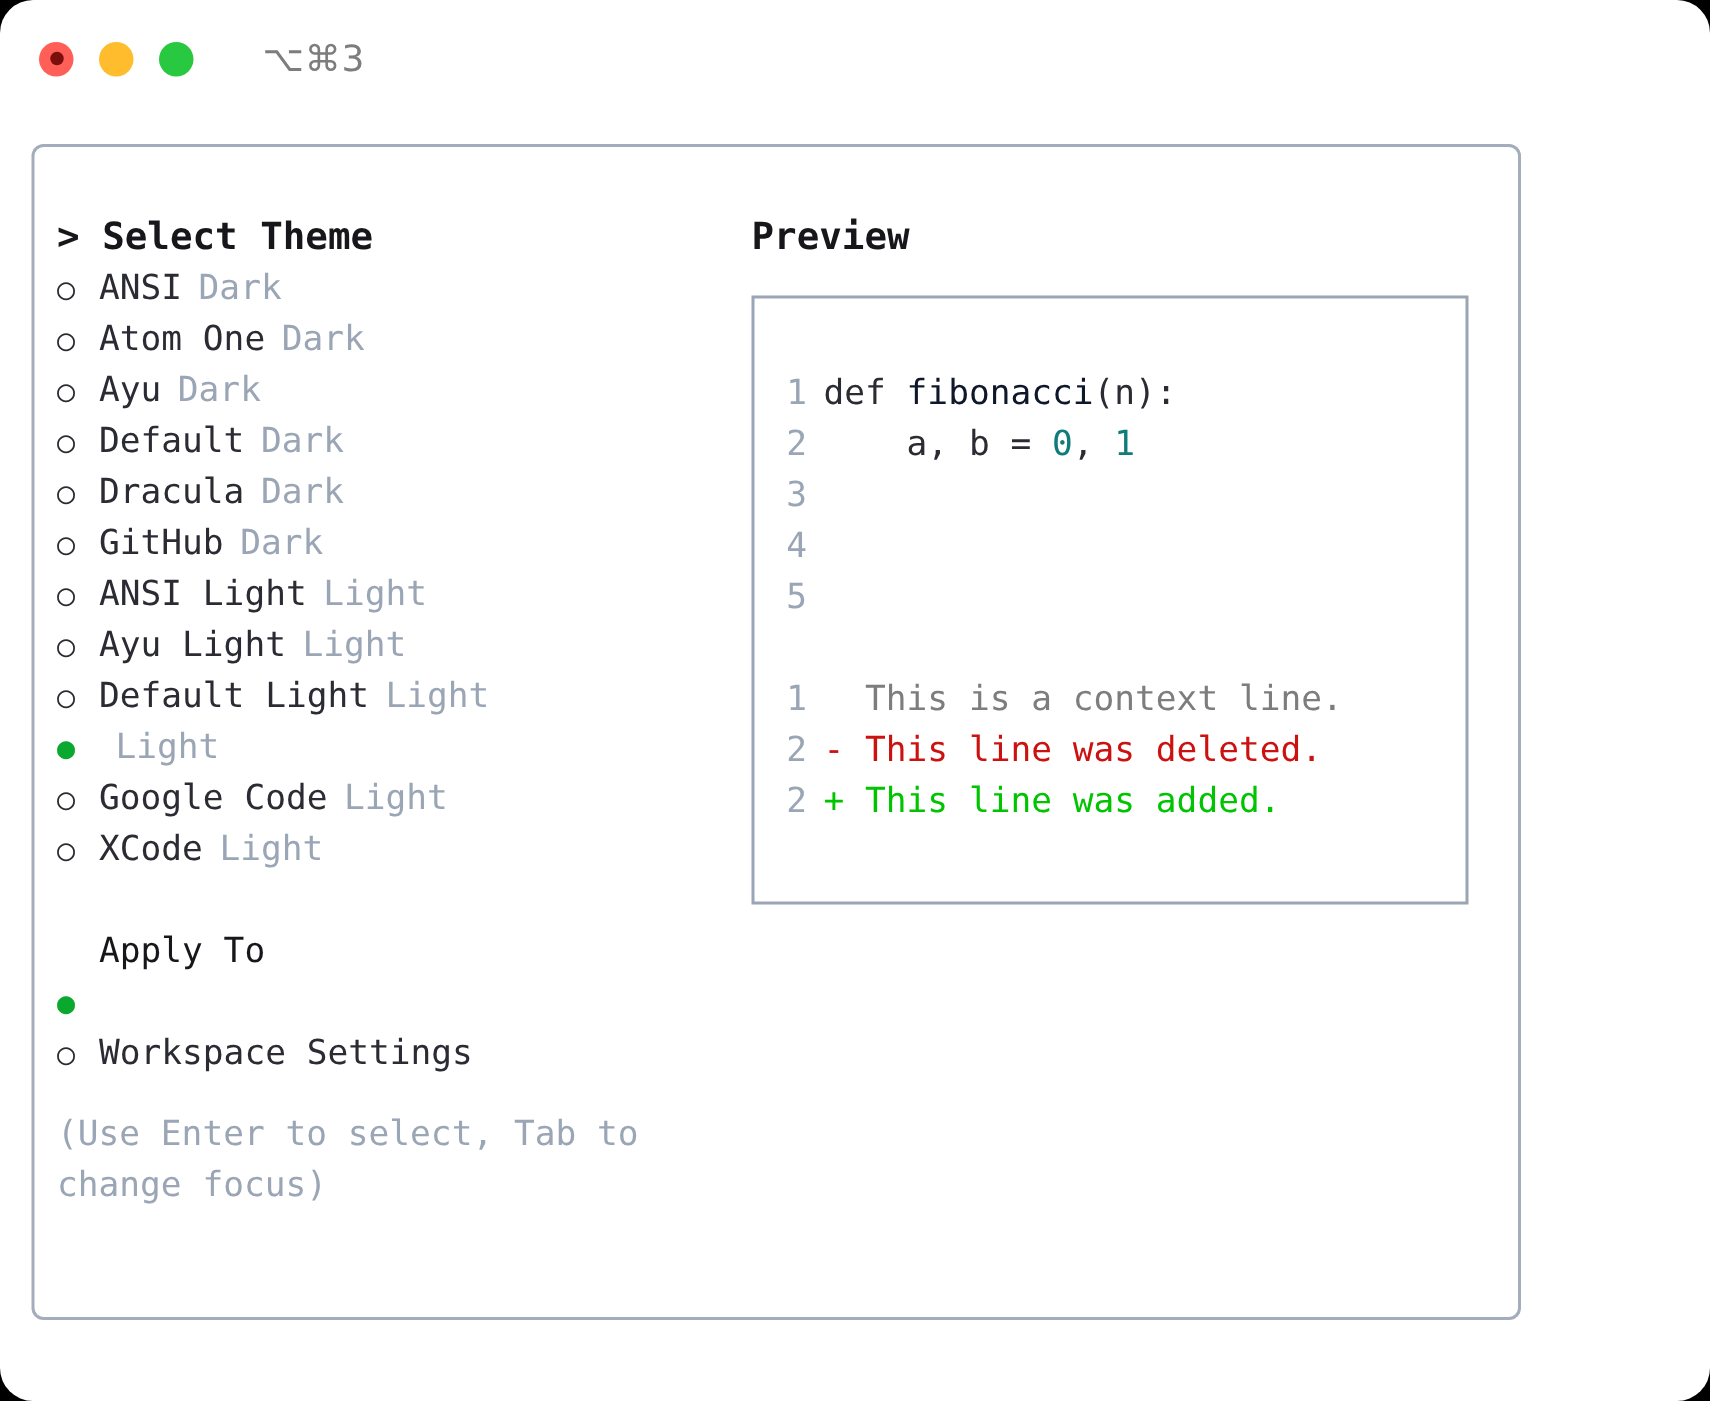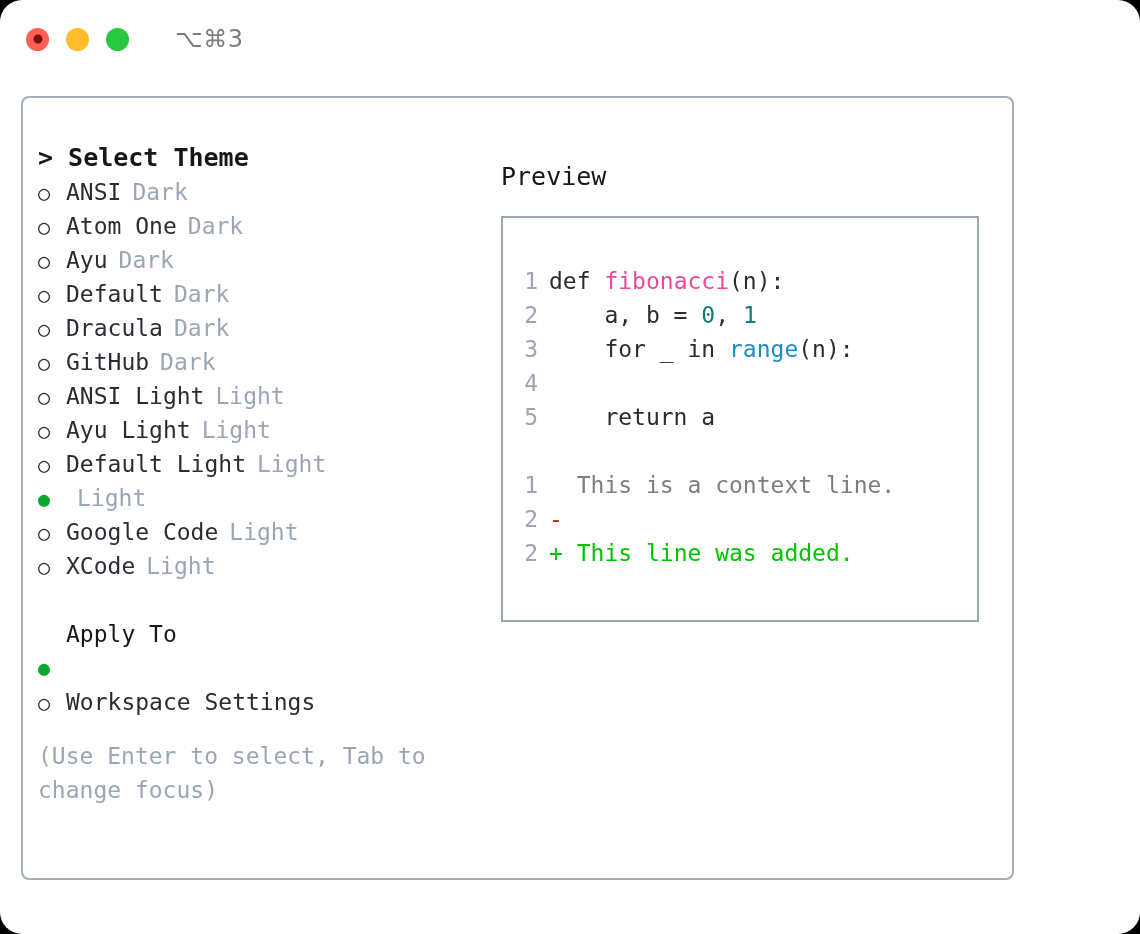--- a/index.html
+++ b/index.html
@@ -148,26 +148,25 @@
 
   
   .right-col {
     position: absolute;
     left: 478px;
     top: 43px;
     width: 500px;
   }
   .preview-title {
     font-size: 25px;
-    font-weight: normal;
+    font-weight: bold;
     color: #17171b;
     line-height: 34px;
     white-space: pre;
     font-family: "DejaVu Sans Mono", "Liberation Mono", monospace;
-    margin-top: 19px;
   }
   .preview-box {
     margin-top: 22px;
     width: 478px;
     height: 406px;
     border: 2px solid #9aa5b5;
     background: #ffffff;
     padding: 46px 0 0 0;
   }
   .code-line {
@@ -181,21 +180,21 @@
   }
   .lnum {
     width: 46px;
     flex: none;
     text-align: right;
     color: #9aa5b5;
     padding-right: 11px;
   }
   .blank-line { height: 34px; }
 
-  .tok-fn     { color: #ec4899; }
+  .tok-fn     { color: #0f172a; }
   .tok-num    { color: #0f7b7b; }
   .tok-builtin{ color: #1a8cc8; }
   .tok-plain  { color: #2b2b33; }
 
   .diff-context { color: #7d7d7d; }
   .diff-del     { color: #cc1111; }
   .diff-add     { color: #00c400; }
 </style>
 </head>
 <body>
@@ -245,28 +244,28 @@
         <div class="hint">(Use Enter to select, Tab to change focus)</div>
       </div>
 
       <div class="right-col">
         <div class="preview-title">Preview</div>
 
         <div class="preview-box">
           <div id="code-block">
               <div class="code-line"><span class="lnum">1</span><span><span class="tok-plain">def </span><span class="tok-fn">fibonacci</span><span class="tok-plain">(n):</span></span></div>
               <div class="code-line"><span class="lnum">2</span><span><span class="tok-plain">    a, b = </span><span class="tok-num">0</span><span class="tok-plain">, </span><span class="tok-num">1</span></span></div>
-              <div class="code-line"><span class="lnum">3</span><span><span class="tok-plain">    for _ in </span><span class="tok-builtin">range</span><span class="tok-plain">(n):</span></span></div>
+              <div class="code-line"><span class="lnum">3</span></div>
               <div class="code-line"><span class="lnum">4</span></div>
-              <div class="code-line"><span class="lnum">5</span><span><span class="tok-plain">    return a</span></span></div>
+              <div class="code-line"><span class="lnum">5</span></div>
             </div>
           <div class="blank-line"></div>
           <div id="diff-block">
               <div class="code-line"><span class="lnum">1</span><span class="diff-context">  </span><span class="diff-context">This is a context line.</span></div>
-              <div class="code-line"><span class="lnum">2</span><span class="diff-del">- </span></div>
+              <div class="code-line"><span class="lnum">2</span><span class="diff-del">- </span><span class="diff-del">This line was deleted.</span></div>
               <div class="code-line"><span class="lnum">2</span><span class="diff-add">+ </span><span class="diff-add">This line was added.</span></div>
             </div>
         </div>
       </div>
 
     </div>
   </div>
 </div>
 
 </body></html>

